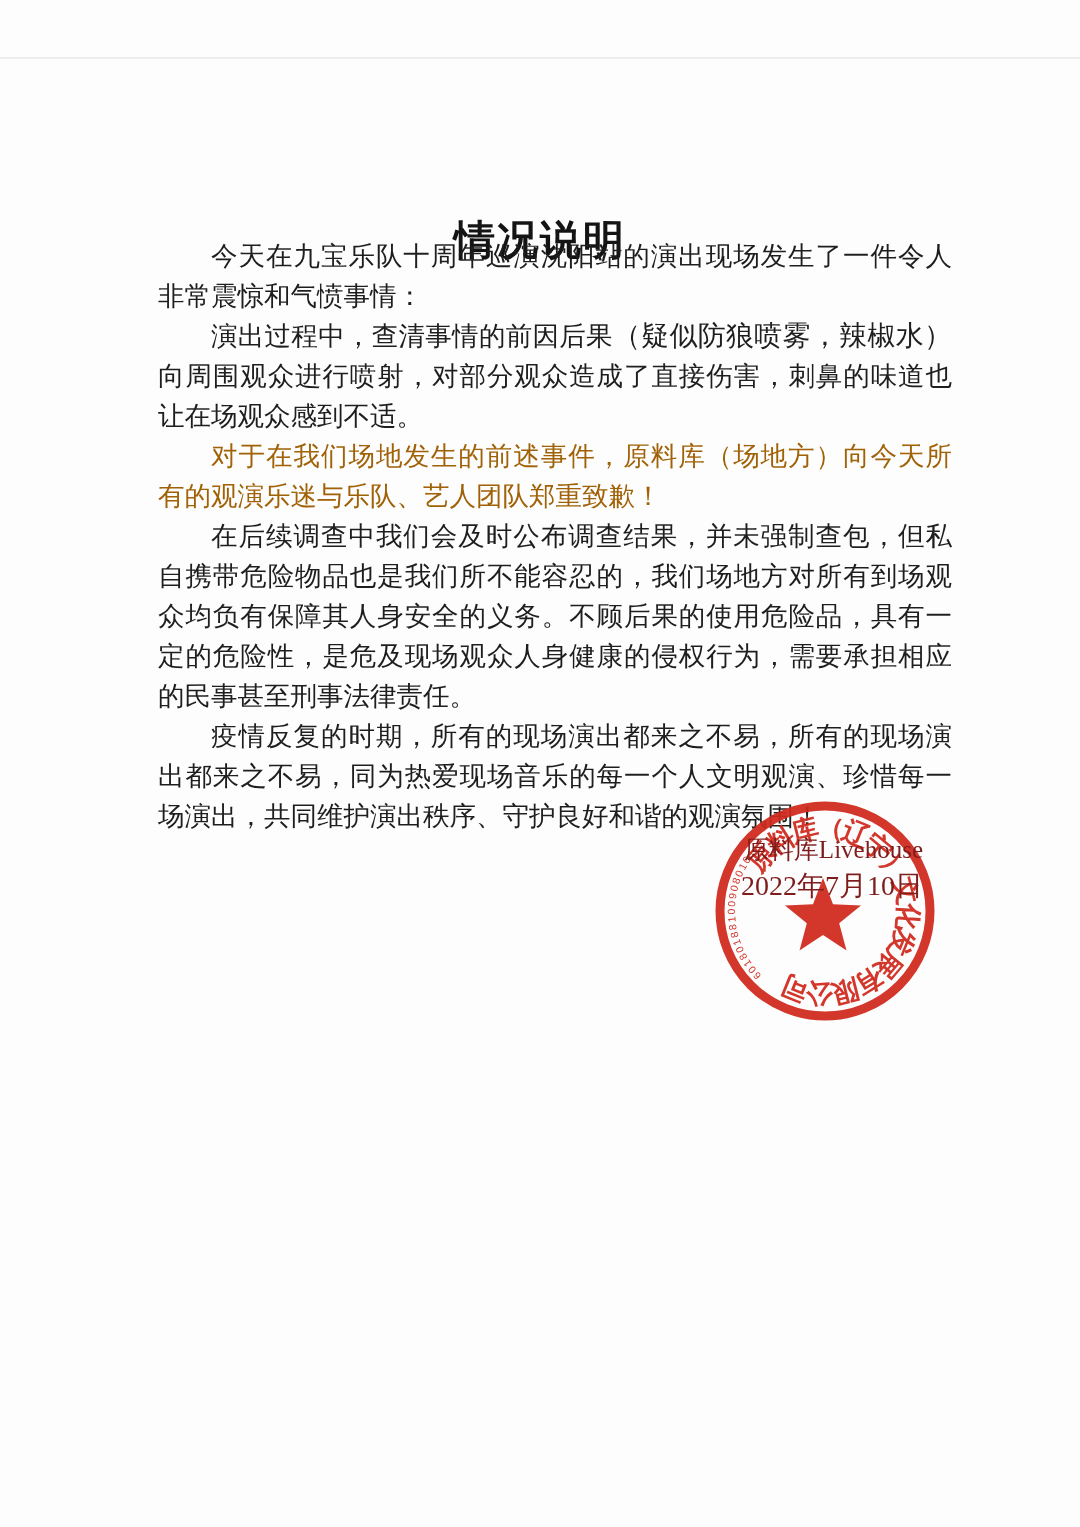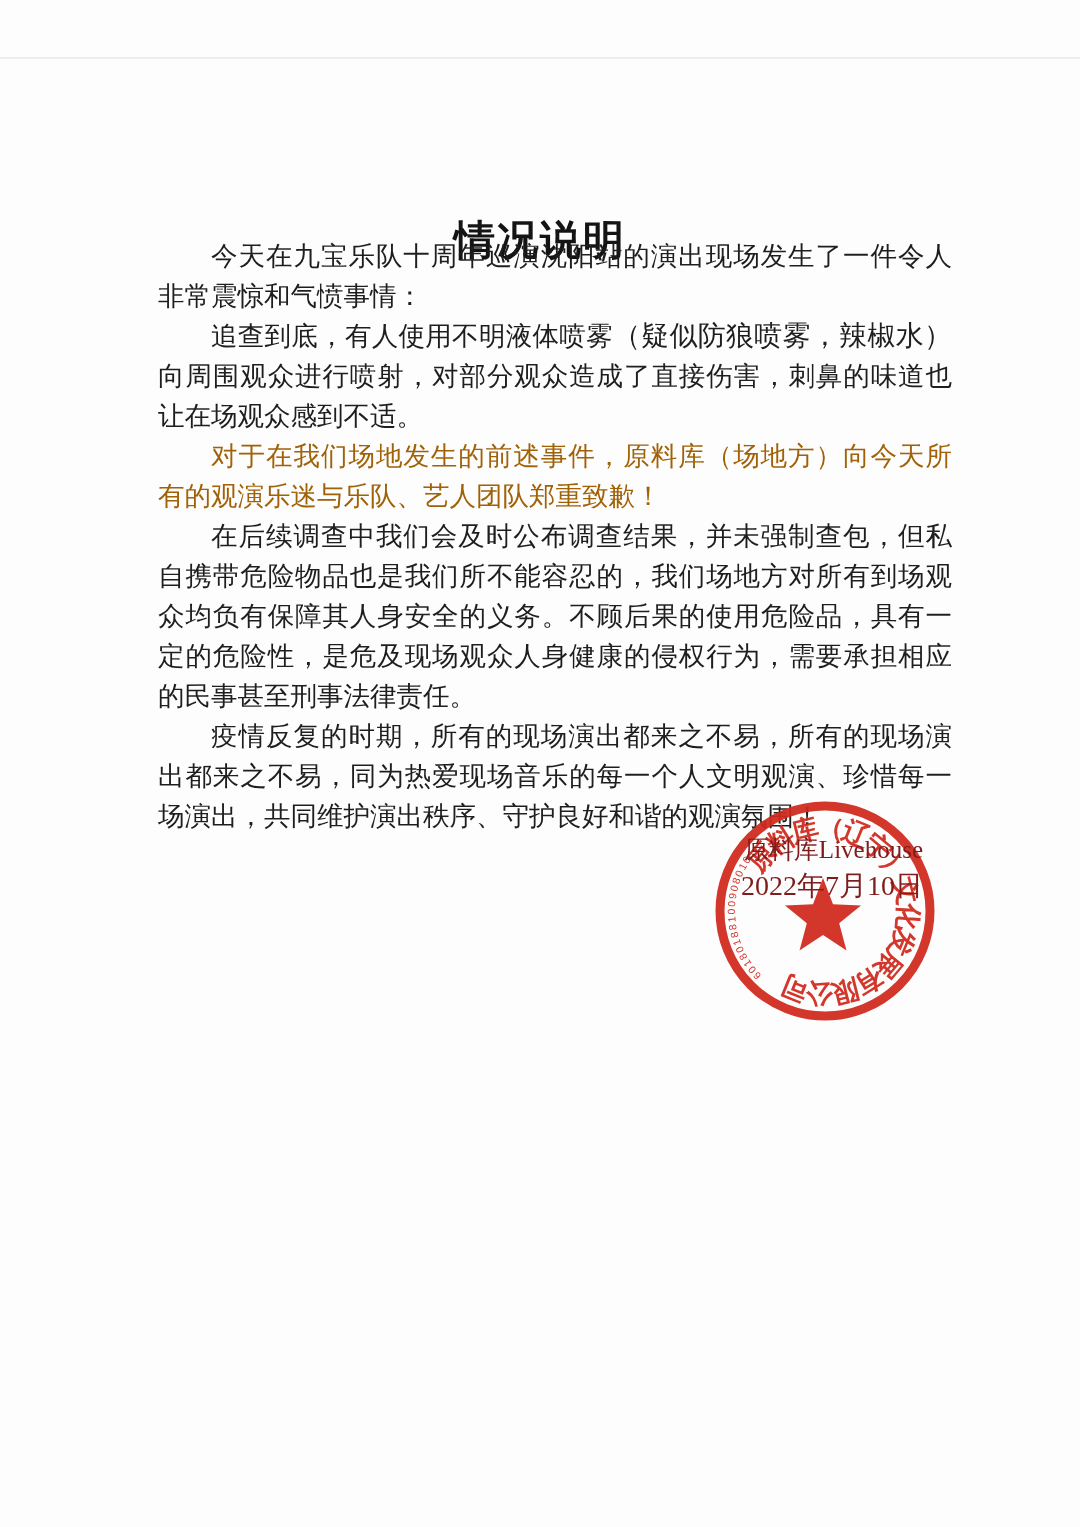--- a/index.html
+++ b/index.html
@@ -61,21 +61,21 @@
 <body>
 
 <div class="page">
 
   <div class="scan-edge-line"></div>
 
   <h1 class="doc-title">情况说明</h1>
 
   <div class="doc-body">
       <p><span>今天在九宝乐队十周年巡演沈阳站的演出现场发生了一件令人非常震惊和气愤事情：</span></p>
-      <p><span>追查到底，有人使用不明液体喷雾</span><span class="small">（疑似防狼喷雾，辣椒水）</span><span>向周围观众进行喷射，对部分观众造成了直接伤害，刺鼻的味道也让在场观众感到不适。</span></p>
+      <p><span>演出过程中，查清事情的前因后果</span><span class="small">（疑似防狼喷雾，辣椒水）</span><span>向周围观众进行喷射，对部分观众造成了直接伤害，刺鼻的味道也让在场观众感到不适。</span></p>
       <p class="bold"><span>对于在我们场地发生的前述事件，原料库（场地方）向今天所有的观演乐迷与乐队、艺人团队郑重致歉！</span></p>
       <p><span>在后续调查中我们会及时公布调查结果，并未强制查包，但私自携带危险物品也是我们所不能容忍的，我们场地方对所有到场观众均负有保障其人身安全的义务。不顾后果的使用危险品，具有一定的危险性，是危及现场观众人身健康的侵权行为，需要承担相应的民事甚至刑事法律责任。</span></p>
       <p><span>疫情反复的时期，所有的现场演出都来之不易，所有的现场演出都来之不易，同为热爱现场音乐的每一个人文明观演、珍惜每一场演出，共同维护演出秩序、守护良好和谐的观演氛围！</span></p>
     </div>
 
   <div class="signature">
     <div class="sig-name">原料库Livehouse</div>
     <div class="sig-date">2022年7月10日</div>
   </div>
 

